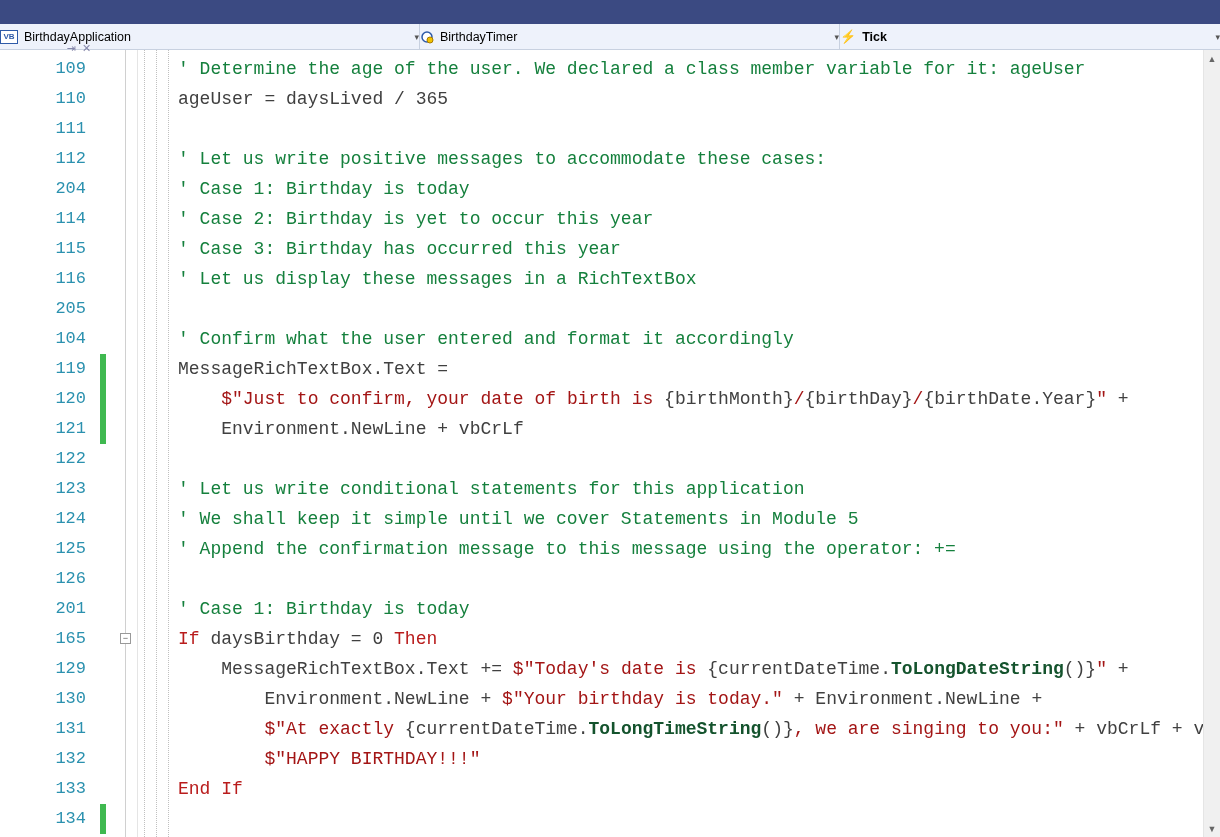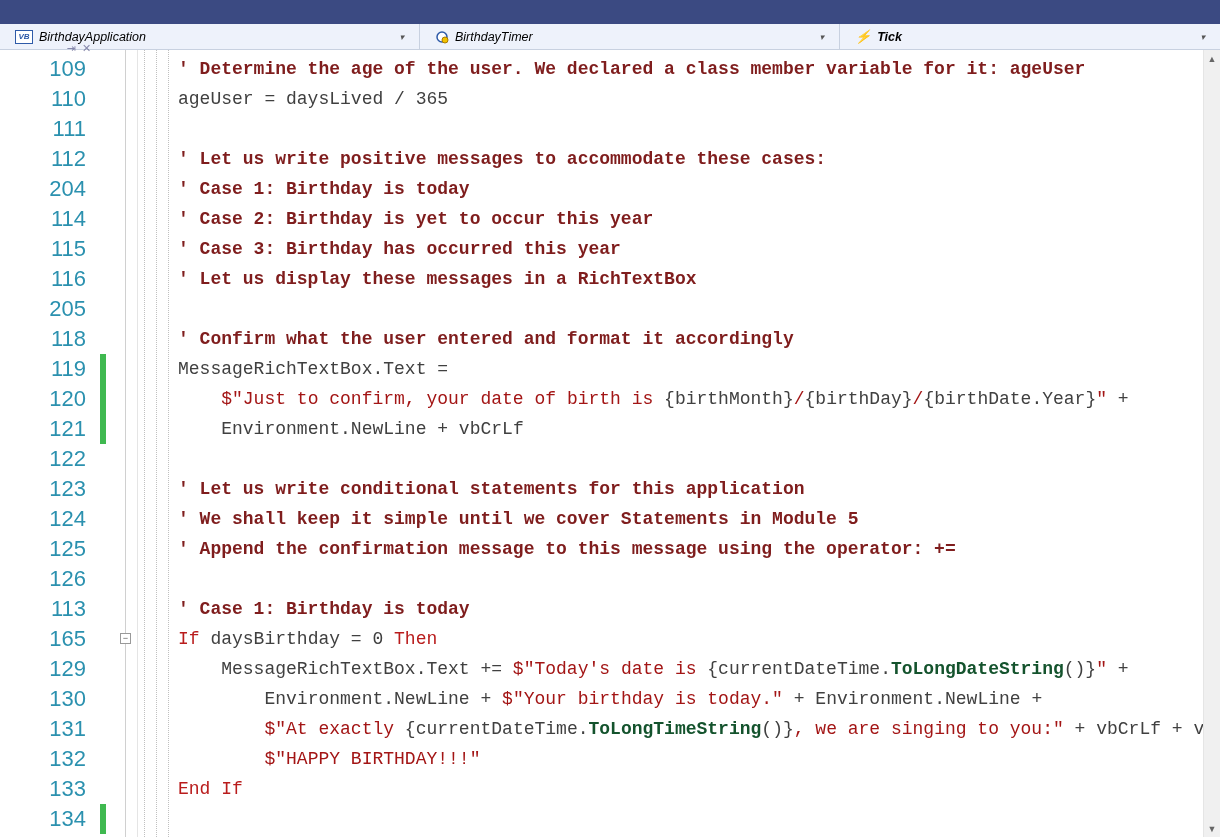--- a/index.html
+++ b/index.html
@@ -46,26 +46,25 @@
   .navbar {
     height: 26px;
     background: #eef2fb;
     border-bottom: 1px solid #c8d1e0;
     display: flex;
     align-items: stretch;
   }
   .navitem {
     display: flex;
     align-items: center;
-    padding: 0 15px;
+    padding: 0 0;
     border-right: 1px solid #c8d1e0;
     gap: 6px;
     font-size: 12.5px;
     flex: 0 0 auto;
-    font-style: italic;
   }
   .navitem:nth-child(1){ width: 420px; }
   .navitem:nth-child(2){ width: 420px; }
   .navitem:nth-child(3){ flex: 1; border-right: none; }
   .navitem .chev {
     margin-left: auto;
     font-size: 9px;
     color: #555;
   }
   .vb-badge {
@@ -116,22 +115,22 @@
     flex: 1;
     padding-top: 4px;
     font-family: Consolas, "Courier New", monospace;
     font-size: 18px;
     line-height: 30px;
     white-space: pre;
     overflow: hidden;
   }
   .ln {
     display: block;
-    font-family: Liberation Sans, sans-serif;
-    font-size: 22px;
+    font-family: Liberation Mono, monospace;
+    font-size: 17px;
     line-height: 30px;
     color: #2b91af;
     padding-right: 10px;
   }
   .marker {
     position: absolute;
     left: 4px;
     width: 6px;
     background: #3fb950;
   }
@@ -146,21 +145,21 @@
     text-align:center;
     color:#555;
     cursor:pointer;
   }
   .guide-line {
     position:absolute;
     top:0;bottom:0;
     border-left:1px dotted #c0c0c0;
   }
   
-  .c-comment { color: #7f1d1d; font-weight: bold; }
+  .c-comment { color: #15803d; }
   .c-key { color: #b91c1c; }
   .c-str { color: #a31515; }
   .c-type { color: #404040; }
   .c-plain { color: #404040; }
   .c-purple { color: #14532d; font-weight: bold; }
   .bold { font-weight: bold; }
   .scrollbar-v {
     width: 17px;
     background: #f0f0f0;
     border-left:1px solid #e5e5e5;
@@ -215,30 +214,30 @@
   <div class="gutter" id="gutter">
       <span class="ln">109</span>
       <span class="ln">110</span>
       <span class="ln">111</span>
       <span class="ln">112</span>
       <span class="ln">204</span>
       <span class="ln">114</span>
       <span class="ln">115</span>
       <span class="ln">116</span>
       <span class="ln">205</span>
-      <span class="ln">118</span>
+      <span class="ln">104</span>
       <span class="ln">119</span>
       <span class="ln">120</span>
       <span class="ln">121</span>
       <span class="ln">122</span>
       <span class="ln">123</span>
       <span class="ln">124</span>
       <span class="ln">125</span>
       <span class="ln">126</span>
-      <span class="ln">113</span>
+      <span class="ln">201</span>
       <span class="ln">165</span>
       <span class="ln">129</span>
       <span class="ln">130</span>
       <span class="ln">131</span>
       <span class="ln">132</span>
       <span class="ln">133</span>
       <span class="ln">134</span>
     </div>
   <div class="marker-col" id="markers">
       <div class="marker" style="top: 304px; height: 90px;"></div>

